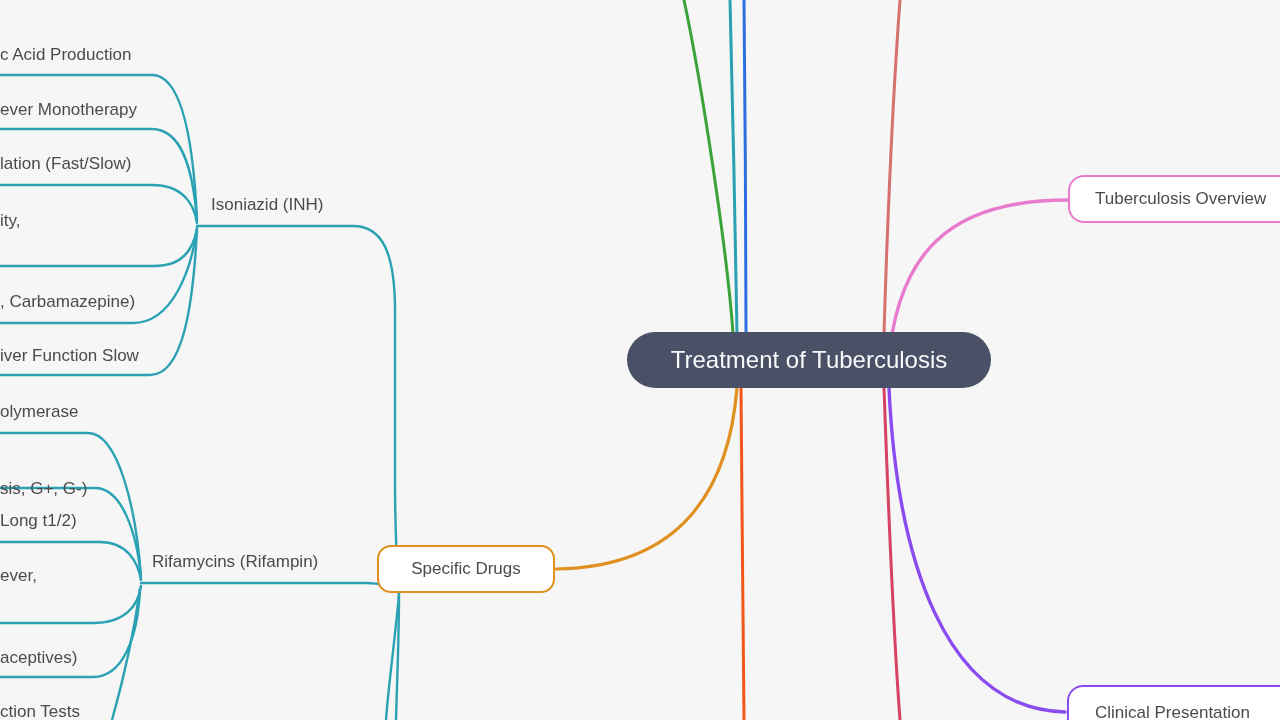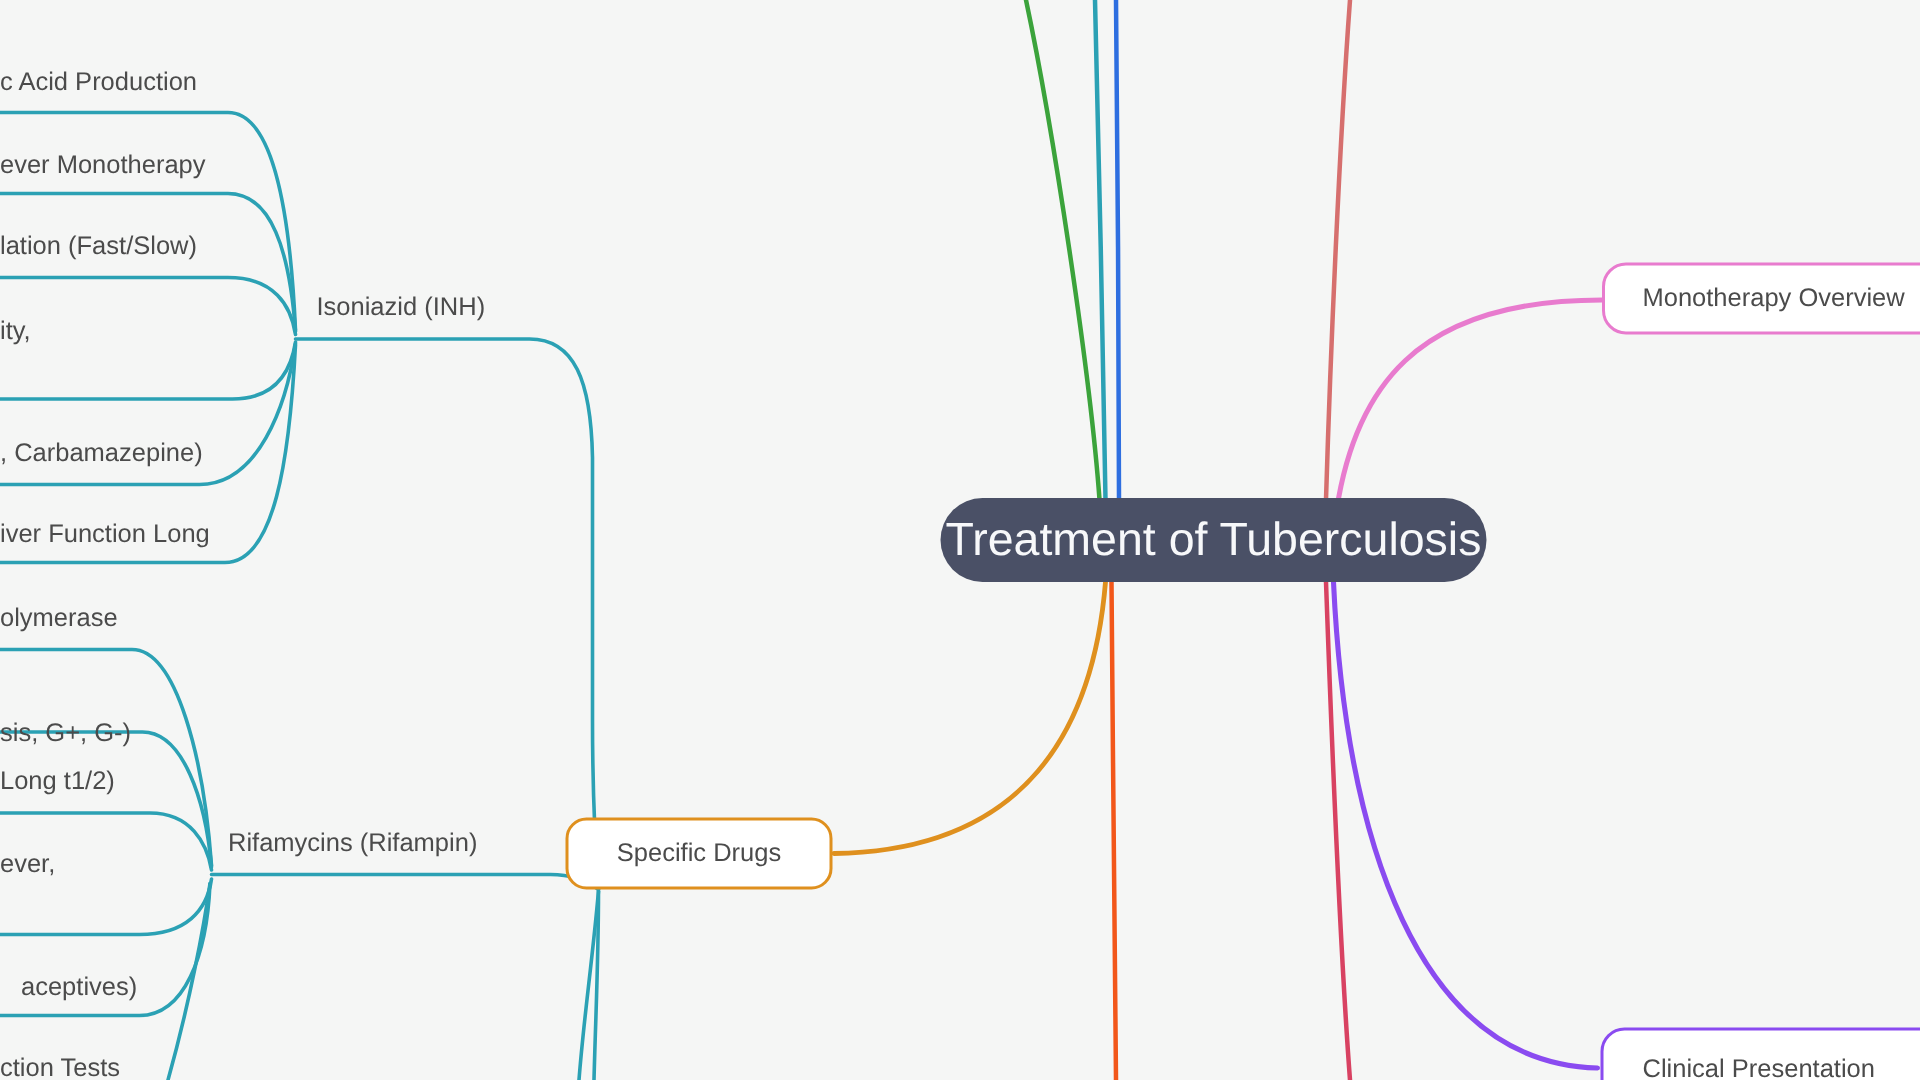--- a/index.html
+++ b/index.html
@@ -28,21 +28,21 @@
     font-size:17px;
     white-space:nowrap;
     color:#4b4b4b;
     box-sizing:border-box;
   }
   .node-central{
     left:627px;top:332px;width:364px;height:56px;
     background:#4a5066;color:#f7f8fa;
     border-radius:28px;
     justify-content:center;
-    font-size:31px;
+    font-size:24px;
   }
   .node-specific-drugs{
     left:377px;top:545px;width:178px;height:48px;
     border:2.5px solid #df901e;border-radius:14px;
     justify-content:center;
   }
   .node-tb-overview{
     left:1068px;top:175px;width:242px;height:48px;
     border:2.5px solid #e87bce;border-radius:16px;
     padding-left:25px;
@@ -92,41 +92,41 @@
     <path stroke-width="3.4" d="M 888 368 C 896 252 950 200 1068 200" stroke="#e87bce"></path>
     <path stroke-width="3.2" d="M 737 388 C 729 485 685 567 556 569" stroke="#df901e"></path>
     <path stroke-width="3.4" d="M 889 388 C 897 560 945 709 1065 712" stroke="#8a4bf0"></path>
   </svg>
 
   <div class="leaf-label" style="left:0;top:55px">c Acid Production</div>
   <div class="leaf-label" style="left:0;top:110px">ever Monotherapy</div>
   <div class="leaf-label" style="left:0;top:164px">lation (Fast/Slow)</div>
   <div class="leaf-label" style="left:0;top:221px">ity,</div>
   <div class="leaf-label" style="left:0;top:302px">, Carbamazepine)</div>
-  <div class="leaf-label" style="left:0;top:356px">iver Function Long</div>
+  <div class="leaf-label" style="left:0;top:356px">iver Function Slow</div>
 
   <div class="leaf-label" style="left:0;top:412px">olymerase</div>
   <div class="leaf-label" style="left:0;top:489px">sis, G+, G-)</div>
   <div class="leaf-label" style="left:0;top:521px">Long t1/2)</div>
   <div class="leaf-label" style="left:0;top:576px">ever,</div>
-  <div class="leaf-label" style="left:14px;top:658px">aceptives)</div>
+  <div class="leaf-label" style="left:0;top:658px">aceptives)</div>
   <div class="leaf-label" style="left:0;top:712px">ction Tests</div>
 
   <div class="branch-label" style="left:211px;top:205px">Isoniazid (INH)</div>
   <div class="branch-label" style="left:152px;top:562px">Rifamycins (Rifampin)</div>
 
   <div class="boxnode node-specific-drugs">
     <span>Specific Drugs</span>
   </div>
 
   <div class="boxnode node-central">
     <span>Treatment of Tuberculosis</span>
   </div>
 
   <div class="boxnode node-tb-overview">
-    <span>Monotherapy Overview</span>
+    <span>Tuberculosis Overview</span>
   </div>
 
   <div class="boxnode node-clinical">
     <span>Clinical Presentation</span>
   </div>
 
 </div>
 
 </body></html>

